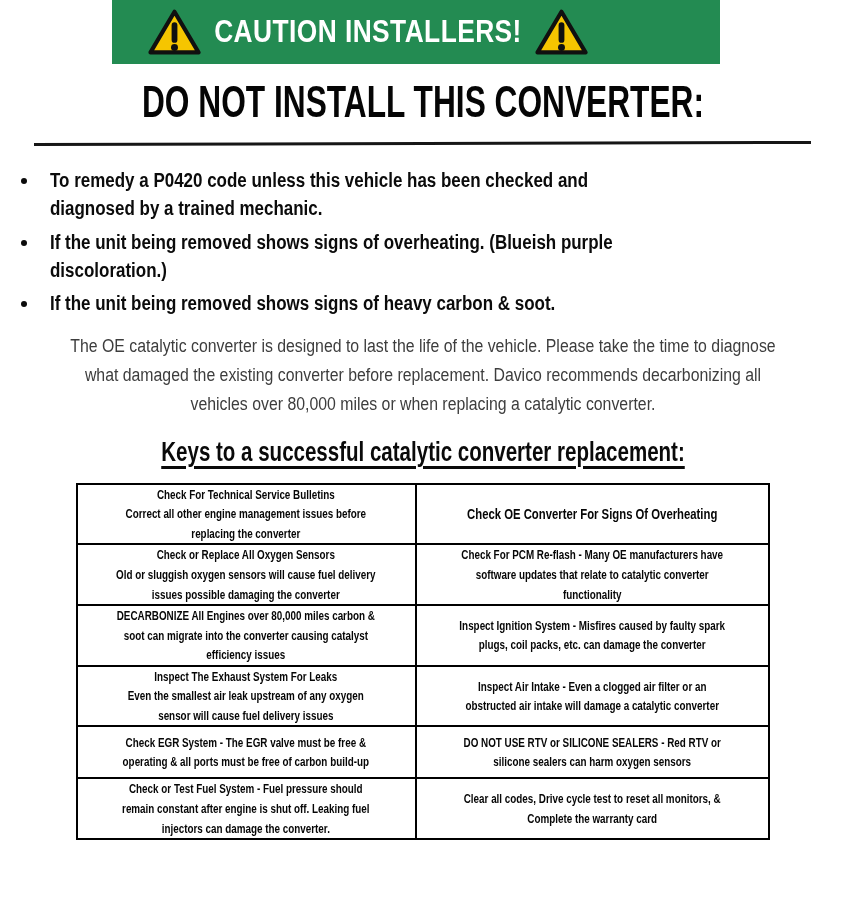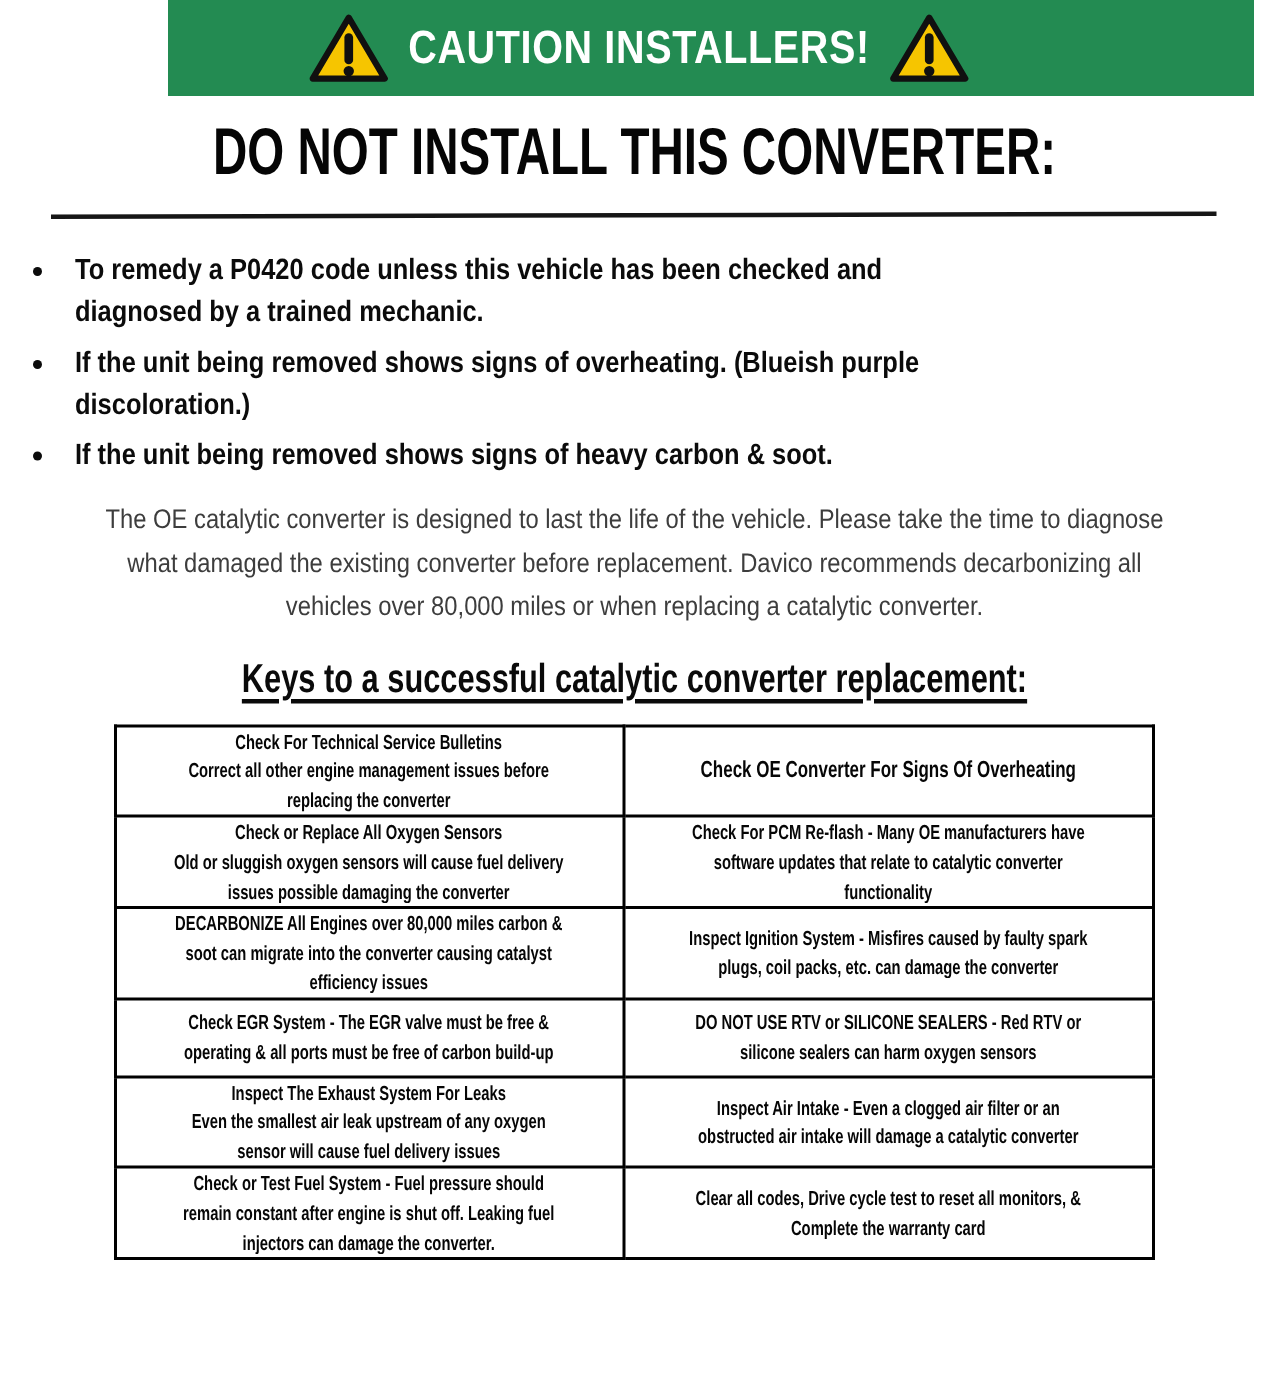--- a/index.html
+++ b/index.html
@@ -7,21 +7,21 @@
     margin: 0; padding: 0;
     width: 845px; height: 919px;
     background: #ffffff;
     overflow: hidden;
     font-family: "Liberation Sans", sans-serif;
     color: #0a0a0a;
   }
 
   
   .banner {
-    width: 724px; height: 64px;
+    width: 608px; height: 64px;
     margin-left: 112px;
     background: #238b52;
     display: flex; align-items: center; justify-content: center;
   }
   .banner-content {
     display: flex; align-items: center; gap: 10px;
     transform: translateX(-48px);
   }
   .banner-title {
     display: inline-block;
@@ -214,41 +214,41 @@
 soot can migrate into the converter causing catalyst
 efficiency issues</div>
         </td>
       <td class="col-right">
           <div class="cell-text">Inspect Ignition System - Misfires caused by faulty spark
 plugs, coil packs, etc. can damage the converter</div>
         </td>
     </tr>
     <tr>
       <td class="col-left">
-          <div class="cell-text">Check EGR System - The EGR valve must be free &amp;
-operating &amp; all ports must be free of carbon build-up</div>
-        </td>
-      <td class="col-right">
-          <div class="cell-text">DO NOT USE RTV or SILICONE SEALERS - Red RTV or
-silicone sealers can harm oxygen sensors</div>
-        </td>
-    </tr>
-    <tr>
-      <td class="col-left">
           <div class="cell-text">Inspect The Exhaust System For Leaks
 Even the smallest air leak upstream of any oxygen
 sensor will cause fuel delivery issues</div>
         </td>
       <td class="col-right">
           <div class="cell-text">Inspect Air Intake - Even a clogged air filter or an
 obstructed air intake will damage a catalytic converter</div>
         </td>
     </tr>
     <tr>
       <td class="col-left">
+          <div class="cell-text">Check EGR System - The EGR valve must be free &amp;
+operating &amp; all ports must be free of carbon build-up</div>
+        </td>
+      <td class="col-right">
+          <div class="cell-text">DO NOT USE RTV or SILICONE SEALERS - Red RTV or
+silicone sealers can harm oxygen sensors</div>
+        </td>
+    </tr>
+    <tr>
+      <td class="col-left">
           <div class="cell-text">Check or Test Fuel System - Fuel pressure should
 remain constant after engine is shut off.  Leaking fuel
 injectors can damage the converter.</div>
         </td>
       <td class="col-right">
           <div class="cell-text">Clear all codes,  Drive cycle test to reset all monitors, &amp;
 Complete the warranty card</div>
         </td>
     </tr>
   </tbody>

